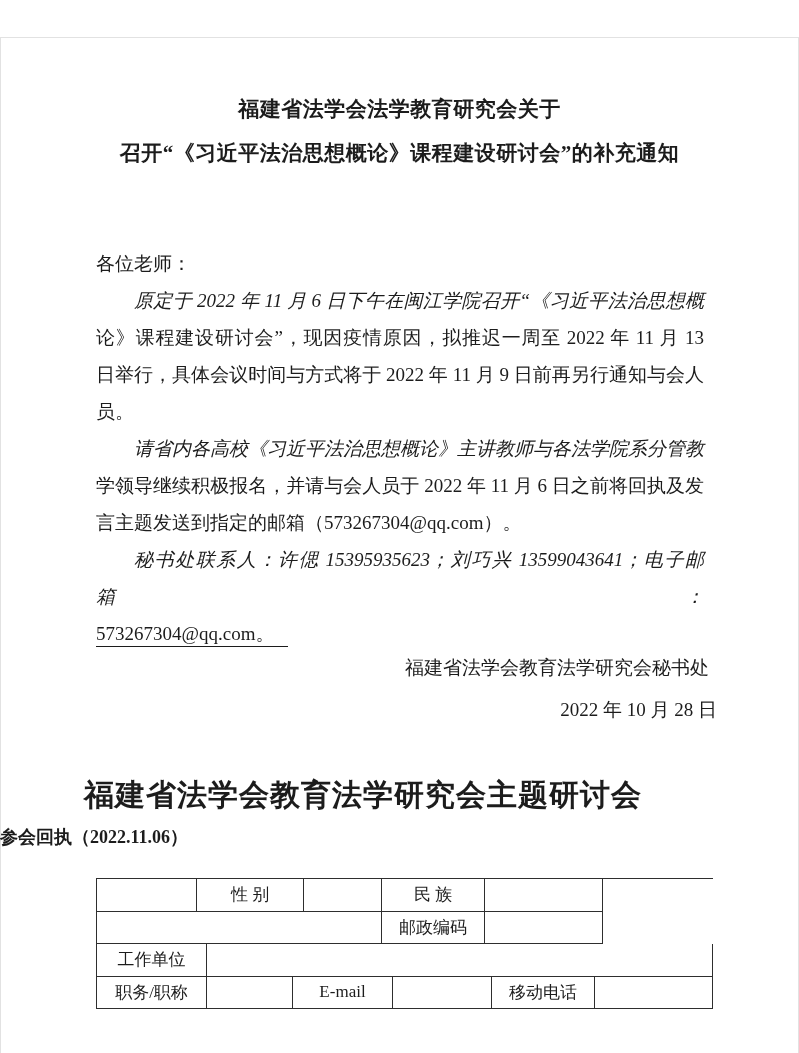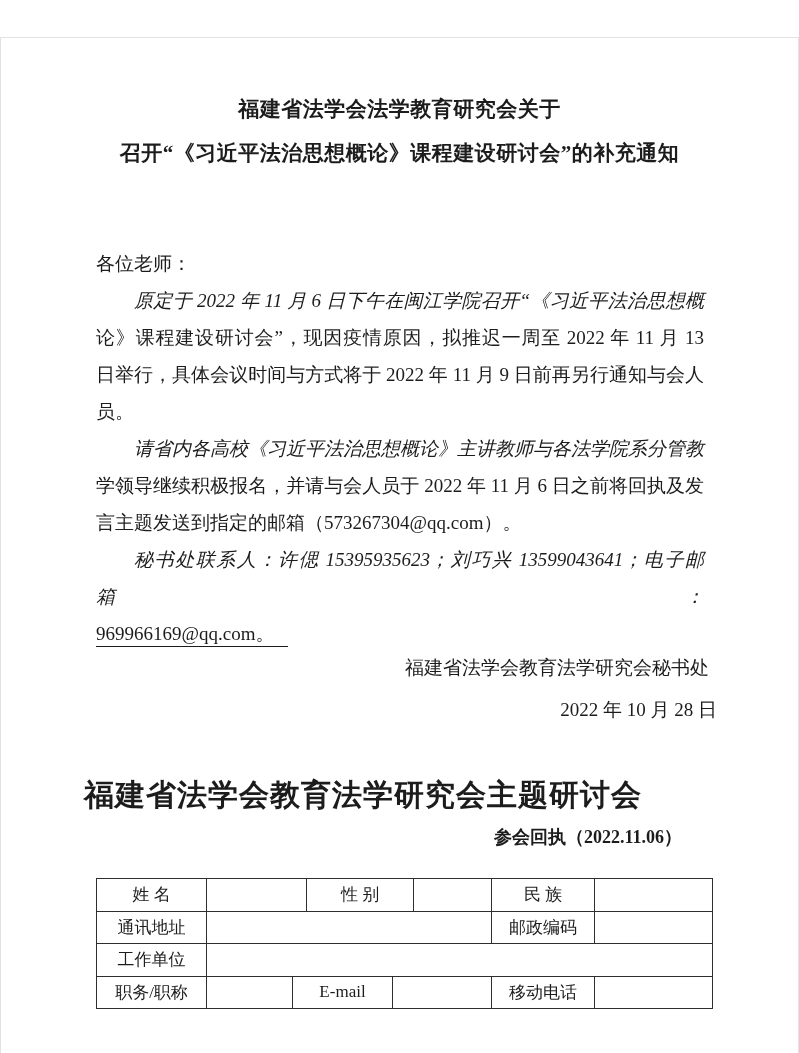--- a/index.html
+++ b/index.html
@@ -45,21 +45,21 @@
   .sig-name{top:612px;padding-right:11px;width:597px;}
   .sig-date{top:654px;padding-right:3px;width:605px;text-align:right;}
   
   .form-title{
     position:absolute;top:737px;left:0;width:726px;
     text-align:center;font-weight:bold;font-size:30px;line-height:42px;
     letter-spacing:1px;
   }
   .form-subtitle{
     position:absolute;top:787px;left:0;width:682px;
-    text-align:right;font-weight:bold;font-size:18px;line-height:26px;
+    text-align:left;font-weight:bold;font-size:18px;line-height:26px;
   }
   
   .reg-table{
     position:absolute;top:841px;left:96px;
     border-top:1.5px solid #2e2e2e;
     border-left:1.5px solid #2e2e2e;
     width:616px;
   }
   .trow{display:flex;height:32.5px;}
   .tcell{
@@ -84,40 +84,38 @@
   <div class="body-block">
     <div class="tline">各位老师：</div>
     <div class="tline just indent">原定于 2022 年 11 月 6 日下午在闽江学院召开“《习近平法治思想概</div>
     <div class="tline just">论》课程建设研讨会”，现因疫情原因，拟推迟一周至 2022 年 11 月 13</div>
     <div class="tline just">日举行，具体会议时间与方式将于 2022 年 11 月 9 日前再另行通知与会人</div>
     <div class="tline">员。</div>
     <div class="tline just indent">请省内各高校《习近平法治思想概论》主讲教师与各法学院系分管教</div>
     <div class="tline just">学领导继续积极报名，并请与会人员于 2022 年 11 月 6 日之前将回执及发</div>
     <div class="tline">言主题发送到指定的邮箱（573267304@qq.com）。</div>
     <div class="tline just indent">秘书处联系人：许偲 15395935623；刘巧兴 13599043641；电子邮箱：</div>
-    <div class="tline"><span class="email-underline">969966169@qq.com。</span></div>
+    <div class="tline"><span class="email-underline">573267304@qq.com。</span></div>
   </div>
 
   <div class="sig-line sig-name">福建省法学会教育法学研究会秘书处</div>
   <div class="sig-line sig-date">2022 年 10 月 28 日</div>
 
   <div class="form-title">福建省法学会教育法学研究会主题研讨会</div>
   <div class="form-subtitle">参会回执（2022.11.06）</div>
 
   <div class="reg-table">
     <div class="trow">
-      <div class="tcell" style="width:110px">姓 名</div>
       <div class="tcell" style="width:100px"></div>
       <div class="tcell" style="width:107px">性 别</div>
       <div class="tcell" style="width:78px"></div>
       <div class="tcell" style="width:103px">民 族</div>
       <div class="tcell" style="width:118px"></div>
     </div>
     <div class="trow">
-      <div class="tcell" style="width:110px">通讯地址</div>
       <div class="tcell" style="width:285px"></div>
       <div class="tcell" style="width:103px">邮政编码</div>
       <div class="tcell" style="width:118px"></div>
     </div>
     <div class="trow">
       <div class="tcell" style="width:110px">工作单位</div>
       <div class="tcell" style="width:506px"></div>
     </div>
     <div class="trow">
       <div class="tcell" style="width:110px">职务/职称</div>

